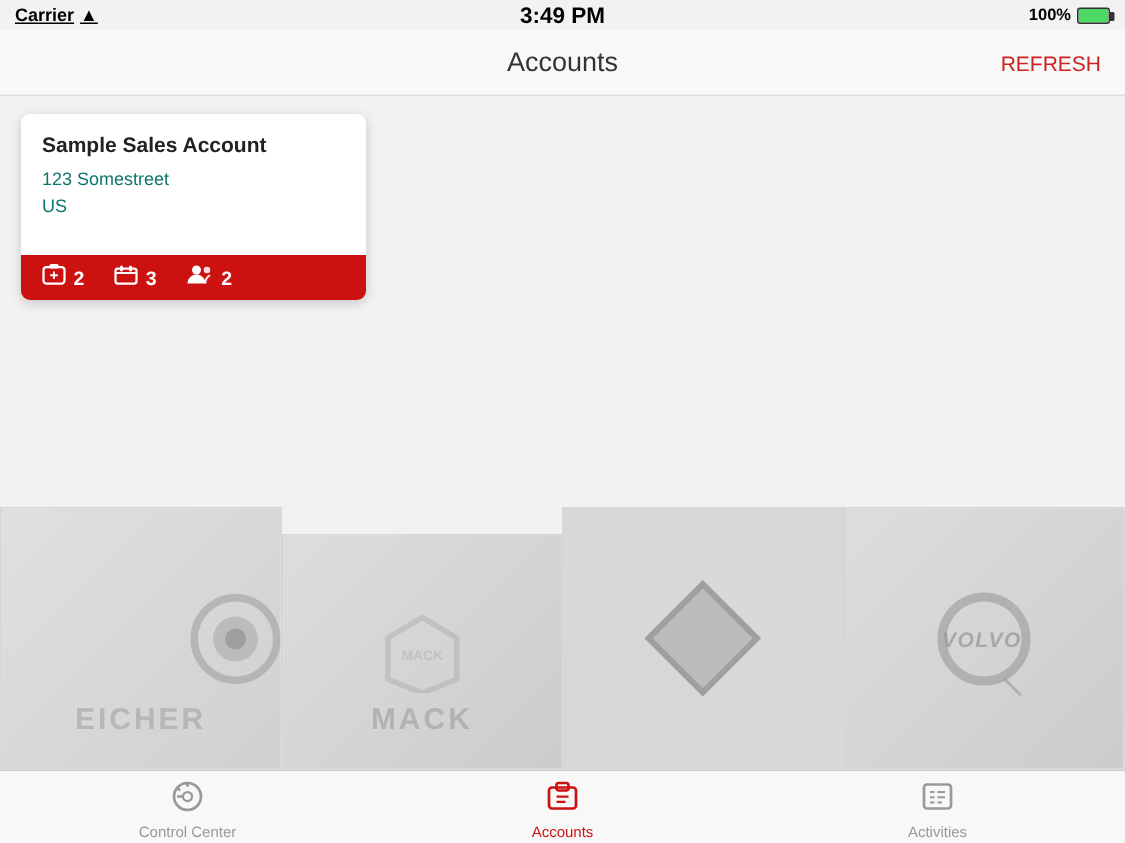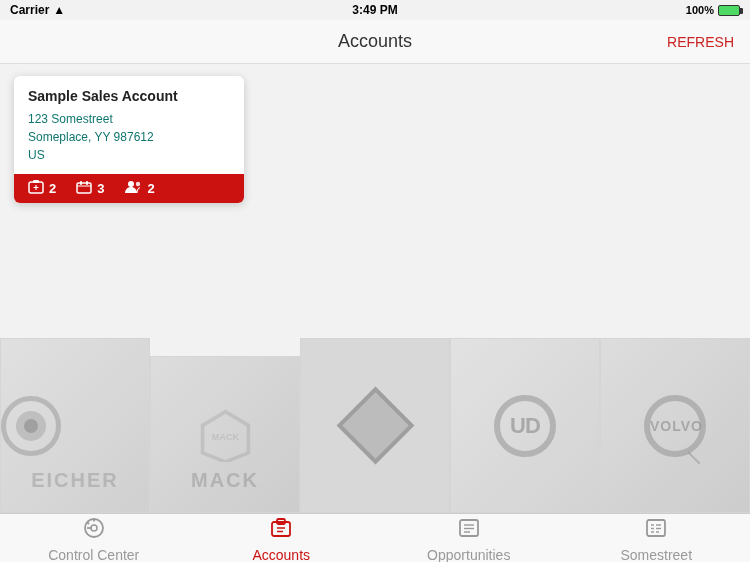--- a/index.html
+++ b/index.html
@@ -16,22 +16,22 @@
     #status-bar {
       height: 20px;
       background: #f2f2f2;
       display: flex;
       align-items: center;
       justify-content: space-between;
       padding: 0 10px;
       font-size: 12px;
       font-weight: 600;
     }
-    #status-bar .left { display: flex; align-items: center; gap: 4px; }
-    #status-bar .center { position: absolute; left: 50%; transform: translateX(-50%); font-size: 12px; }
+    #status-bar .left { display: flex; align-items: center; gap: 4px; text-decoration: underline; }
+    #status-bar .center { position: absolute; left: 50%; transform: translateX(-50%); font-size: 15px; }
     #status-bar .right { display: flex; align-items: center; gap: 4px; font-size: 11px; justify-content: flex-end; }
 
     
     #nav-bar {
       height: 44px;
       background: #f8f8f8;
       border-bottom: 1px solid #ddd;
       display: flex;
       align-items: center;
       justify-content: center;
@@ -65,21 +65,21 @@
       top: 12px;
       left: 14px;
       width: 230px;
       background: white;
       border-radius: 6px;
       box-shadow: 0 2px 8px rgba(0,0,0,0.18);
       z-index: 10;
       overflow: hidden;
     }
     #account-card .card-body {
-      padding: 12px 14px 10px 14px;
+      padding: 12px 14px 24px 14px;
     }
     #account-card .account-name {
       font-size: 14px;
       font-weight: 700;
       color: #222;
       margin-bottom: 6px;
     }
     #account-card .address-line {
       font-size: 12px;
       color: #0f766e;
@@ -154,21 +154,21 @@
       font-size: 22px;
       color: #999;
     }
     .tab-item.active .tab-icon {
       color: #cc1111;
     }
     .tab-item.active .tab-label {
       color: #cc1111;
     }
     .tab-label {
-      font-size: 14px;
+      font-size: 10px;
       color: #999;
     }
 
     
     .logo-eicher { background: linear-gradient(135deg, #e0e0e0 0%, #d0d0d0 100%); }
     .logo-mack { background: linear-gradient(135deg, #ddd 0%, #ccc 100%); margin-top: 18px; }
     .logo-renault { background: linear-gradient(135deg, #d5d5d5 0%, #c8c8c8 100%); }
     .logo-ud { background: linear-gradient(135deg, #e2e2e2 0%, #d3d3d3 100%); }
     .logo-volvo { background: linear-gradient(135deg, #ddd 0%, #ccc 100%); }
   </style>
@@ -193,21 +193,20 @@
   <span class="nav-title">Accounts</span>
   <span class="refresh-btn">REFRESH</span>
 </div>
 
 <div id="main-content">
 
   <div id="account-card">
     <div class="card-body">
       <div class="account-name">Sample Sales Account</div>
       <div class="address-line">123 Somestreet</div>
-      <div class="address-line">Someplace,  YY  987612</div>
       <div class="address-line">US</div>
     </div>
     <div class="card-footer">
       <div class="footer-item">
         <span class="footer-icon">
           <svg width="16" height="14" viewBox="0 0 16 14" fill="white">
             <rect x="5" y="0" width="6" height="3" rx="1"></rect>
             <rect x="1" y="2" width="14" height="11" rx="2" fill="none" stroke="white" stroke-width="1.5"></rect>
             <line x1="8" y1="5" x2="8" y2="10" stroke="white" stroke-width="1.2"></line>
             <line x1="5.5" y1="7.5" x2="10.5" y2="7.5" stroke="white" stroke-width="1.2"></line>
@@ -236,21 +235,21 @@
           </svg>
         </span>
         <span>2</span>
       </div>
     </div>
   </div>
 
   <div id="logos-grid">
 
     <div class="logo-cell logo-eicher">
-      <div style="position:relative;width:100%;height:100%;display:flex;align-items:center;justify-content:flex-start;">
+      <div style="position:relative;width:100%;height:100%;display:flex;align-items:center;justify-content:flex-end;">
         <div style="width:60px;height:60px;border-radius:50%;border:5px solid rgba(150,150,150,0.5);display:flex;align-items:center;justify-content:center;">
           <div style="width:30px;height:30px;border-radius:50%;background:rgba(150,150,150,0.4);display:flex;align-items:center;justify-content:center;">
             <div style="width:14px;height:14px;border-radius:50%;background:rgba(130,130,130,0.5);"></div>
           </div>
         </div>
         <div style="position:absolute;bottom:20px;left:0;right:0;text-align:center;font-size:20px;font-weight:900;color:rgba(170,170,170,0.7);letter-spacing:2px;">EICHER</div>
       </div>
     </div>
 
     <div class="logo-cell logo-mack">
@@ -264,31 +263,24 @@
         <div style="position:absolute;bottom:20px;left:0;right:0;text-align:center;font-size:20px;font-weight:900;color:rgba(165,165,165,0.7);letter-spacing:2px;">MACK</div>
       </div>
     </div>
 
     <div class="logo-cell logo-renault">
       <div style="position:relative;width:100%;height:100%;display:flex;align-items:center;justify-content:center;">
         <div style="width:55px;height:55px;background:rgba(160,160,160,0.5);transform:rotate(45deg);border:4px solid rgba(140,140,140,0.6);"></div>
       </div>
     </div>
 
-    <div class="logo-cell logo-ud">
-      <div style="position:relative;width:100%;height:100%;display:flex;align-items:center;justify-content:center;">
-        <div style="width:62px;height:62px;border-radius:50%;border:6px solid rgba(148,148,148,0.55);display:flex;align-items:center;justify-content:center;">
-          <div style="font-size:22px;font-weight:900;color:rgba(148,148,148,0.7);letter-spacing:-1px;">UD</div>
-        </div>
-      </div>
-    </div>
 
     <div class="logo-cell logo-volvo">
       <div style="position:relative;width:100%;height:100%;display:flex;align-items:center;justify-content:center;">
-        <div style="width:62px;height:62px;border-radius:50%;border:6px solid rgba(148,148,148,0.55);display:flex;align-items:center;justify-content:flex-start;position:relative;">
+        <div style="width:62px;height:62px;border-radius:50%;border:6px solid rgba(148,148,148,0.55);display:flex;align-items:center;justify-content:flex-end;position:relative;font-style:italic;">
           <div style="font-size:14px;font-weight:900;color:rgba(148,148,148,0.7);letter-spacing:1px;">VOLVO</div>
           <div style="position:absolute;bottom:-8px;right:-2px;width:16px;height:2px;background:rgba(148,148,148,0.55);transform:rotate(45deg);"></div>
         </div>
       </div>
     </div>
 
   </div>
 
 </div>
 
@@ -312,41 +304,30 @@
       <svg width="24" height="22" viewBox="0 0 24 22" fill="none">
         <rect x="3" y="5" width="18" height="14" rx="2" stroke="#cc1111" stroke-width="1.8"></rect>
         <rect x="8" y="2" width="8" height="5" rx="1.5" stroke="#cc1111" stroke-width="1.8" fill="none"></rect>
         <line x1="8" y1="11" x2="16" y2="11" stroke="#cc1111" stroke-width="1.5"></line>
         <line x1="8" y1="14.5" x2="14" y2="14.5" stroke="#cc1111" stroke-width="1.5"></line>
       </svg>
     </span>
     <span class="tab-label">Accounts</span>
   </div>
 
-  <div class="tab-item">
-    <span class="tab-icon">
-      <svg width="24" height="22" viewBox="0 0 24 22" fill="none">
-        <rect x="3" y="3" width="18" height="16" rx="2" stroke="#999" stroke-width="1.8"></rect>
-        <line x1="7" y1="8" x2="17" y2="8" stroke="#999" stroke-width="1.4"></line>
-        <line x1="7" y1="11.5" x2="17" y2="11.5" stroke="#999" stroke-width="1.4"></line>
-        <line x1="7" y1="15" x2="13" y2="15" stroke="#999" stroke-width="1.4"></line>
-      </svg>
-    </span>
-    <span class="tab-label">Opportunities</span>
-  </div>
 
   <div class="tab-item">
     <span class="tab-icon">
       <svg width="24" height="22" viewBox="0 0 24 22" fill="none">
         <rect x="3" y="3" width="18" height="16" rx="2" stroke="#999" stroke-width="1.8"></rect>
         <line x1="7" y1="8" x2="10" y2="8" stroke="#999" stroke-width="1.4"></line>
         <line x1="12" y1="8" x2="17" y2="8" stroke="#999" stroke-width="1.4"></line>
         <line x1="7" y1="11.5" x2="10" y2="11.5" stroke="#999" stroke-width="1.4"></line>
         <line x1="12" y1="11.5" x2="17" y2="11.5" stroke="#999" stroke-width="1.4"></line>
         <line x1="7" y1="15" x2="10" y2="15" stroke="#999" stroke-width="1.4"></line>
         <line x1="12" y1="15" x2="15" y2="15" stroke="#999" stroke-width="1.4"></line>
       </svg>
     </span>
-    <span class="tab-label">Somestreet</span>
+    <span class="tab-label">Activities</span>
   </div>
 
 
 </div>
 
 </body></html>

